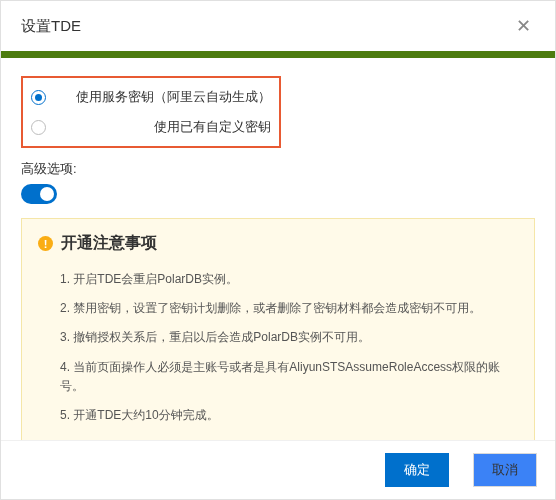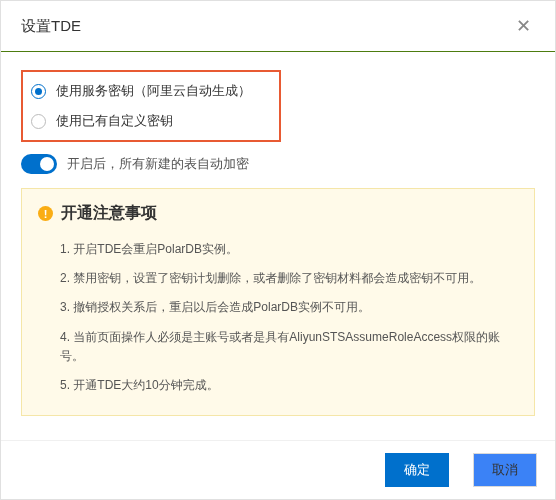--- a/index.html
+++ b/index.html
@@ -1,22 +1,22 @@
 <!DOCTYPE html>
 <html><head>
   <meta charset="utf-8">
   <style>
     * { box-sizing: border-box; margin: 0; padding: 0; }
     body { width: 556px; height: 500px; font-family: -apple-system, "PingFang SC", "Microsoft YaHei", sans-serif; font-size: 13px; color: #333; background: #fff; border: 1px solid #e0e0e0; display: flex; flex-direction: column; }
-    .header { display: flex; justify-content: space-between; align-items: center; padding: 14px 20px; border-bottom: 1px solid #4d7c0f; }
+    .header { display: flex; justify-content: space-between; align-items: center; padding: 14px 20px; border-bottom: 7px solid #4d7c0f; }
     .header-title { font-size: 15px; color: #333; font-weight: 500; }
     .close-icon { font-size: 18px; color: #888; cursor: pointer; line-height: 1; padding: 2px 4px; }
     .body { padding: 18px 20px 0 20px; flex: 1; overflow: auto; }
     .radio-group { border: 2px solid #e85a33; padding: 10px 8px 8px 8px; width: 260px; margin-bottom: 12px; }
-    .radio-item { display: flex; align-items: center; margin-bottom: 12px; cursor: pointer; }
+    .radio-item { display: flex; align-items: center; margin-bottom: 12px; cursor: pointer; justify-content: space-between; }
     .radio-item:last-child { margin-bottom: 2px; }
     .radio-outer { width: 15px; height: 15px; border-radius: 50%; border: 1px solid #bbb; margin-right: 10px; display: flex; align-items: center; justify-content: center; flex-shrink: 0; }
     .radio-outer.selected { border-color: #0070cc; }
     .radio-inner { width: 7px; height: 7px; border-radius: 50%; background: #0070cc; }
     .radio-label { color: #333; font-size: 13px; }
     .adv-label { color: #333; margin-bottom: 6px; }
     .adv-row { display: flex; align-items: center; margin-bottom: 14px; }
     .toggle { width: 36px; height: 20px; background: #0070cc; border-radius: 10px; position: relative; margin-right: 10px; cursor: pointer; }
     .toggle-knob { width: 14px; height: 14px; background: #fff; border-radius: 50%; position: absolute; right: 3px; top: 3px; }
     .toggle-text { color: #555; font-size: 13px; }
@@ -46,25 +46,25 @@
           <span class="radio-inner"></span>
         </span>
       <span class="radio-label">使用服务密钥（阿里云自动生成）</span>
     </div>
     <div class="radio-item">
       <span class="radio-outer"></span>
       <span class="radio-label">使用已有自定义密钥</span>
     </div>
   </div>
 
+  <div class="adv-label">高级选项:</div>
   <div class="adv-row">
     <div class="toggle">
       <div class="toggle-knob"></div>
     </div>
-    <span class="toggle-text">开启后，所有新建的表自动加密</span>
   </div>
 
   <div class="notice-box">
     <div class="notice-header">
       <span class="alert-icon">!</span>
       <span class="notice-title">开通注意事项</span>
     </div>
     <ul class="notice-list">
       <li>1. 开启TDE会重启PolarDB实例。</li>
       <li>2. 禁用密钥，设置了密钥计划删除，或者删除了密钥材料都会造成密钥不可用。</li>

